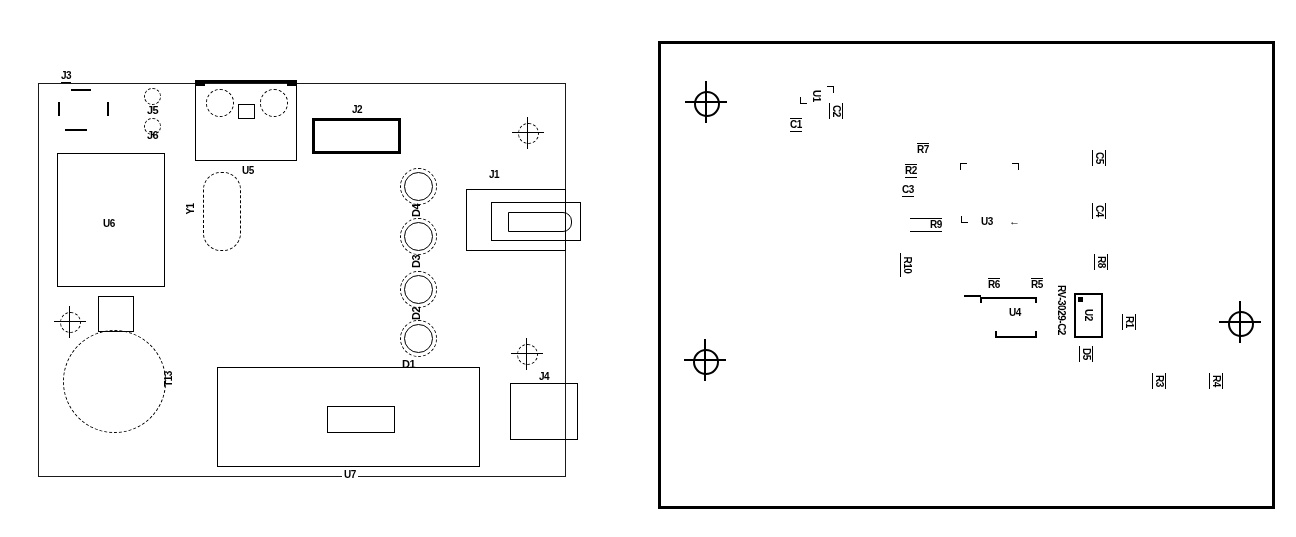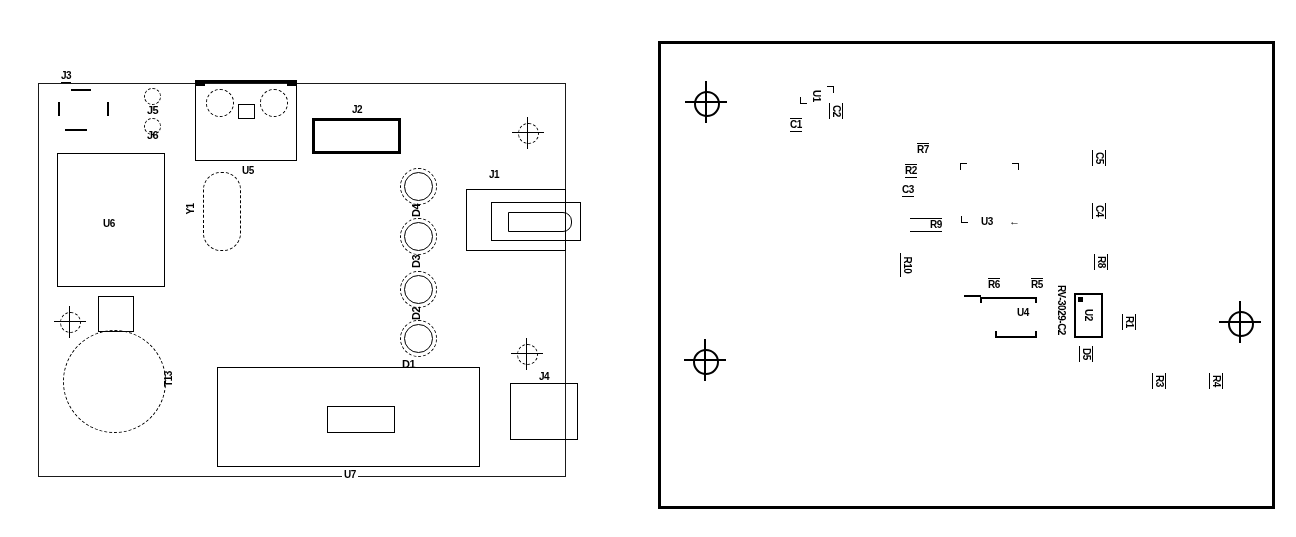--- a/index.html
+++ b/index.html
@@ -148,21 +148,21 @@
     <div class="lbl v ot ob" style="left:432px;top:211px;width:16px;">R8</div>
 
     <div class="lbl v ob" style="left:233px;top:215px;width:24px;">R10</div>
 
     <div class="lbl ot" style="left:327px;top:234px;">R6</div>
     <div class="lbl ot" style="left:370px;top:234px;">R5</div>
     <div class="ln" style="left:303px;top:251px;width:17px;height:1.5px;"></div>
     <div class="ln" style="left:319px;top:253px;width:57px;height:1.5px;"></div>
     <div class="ln" style="left:319px;top:253px;width:1.5px;height:6px;"></div>
     <div class="ln" style="left:374px;top:253px;width:1.5px;height:6px;"></div>
-    <div class="lbl" style="left:356px;top:264px;">U4</div>
+    <div class="lbl" style="left:348px;top:264px;">U4</div>
     <div class="ln" style="left:334px;top:292px;width:42px;height:1.5px;"></div>
     <div class="ln" style="left:334px;top:287px;width:1.5px;height:6px;"></div>
     <div class="ln" style="left:374px;top:287px;width:1.5px;height:6px;"></div>
 
     <div class="lbl v" style="left:360px;top:261px;width:80px;">RV-3029-C2</div>
 
     <div class="rect" style="left:413px;top:249px;width:25px;height:41px;border-width:2px;">
       <div class="ln" style="left:2px;top:2px;width:5px;height:5px;"></div>
       <div class="lbl v" style="left:4px;top:15px;width:16px;">U2</div>
     </div>

